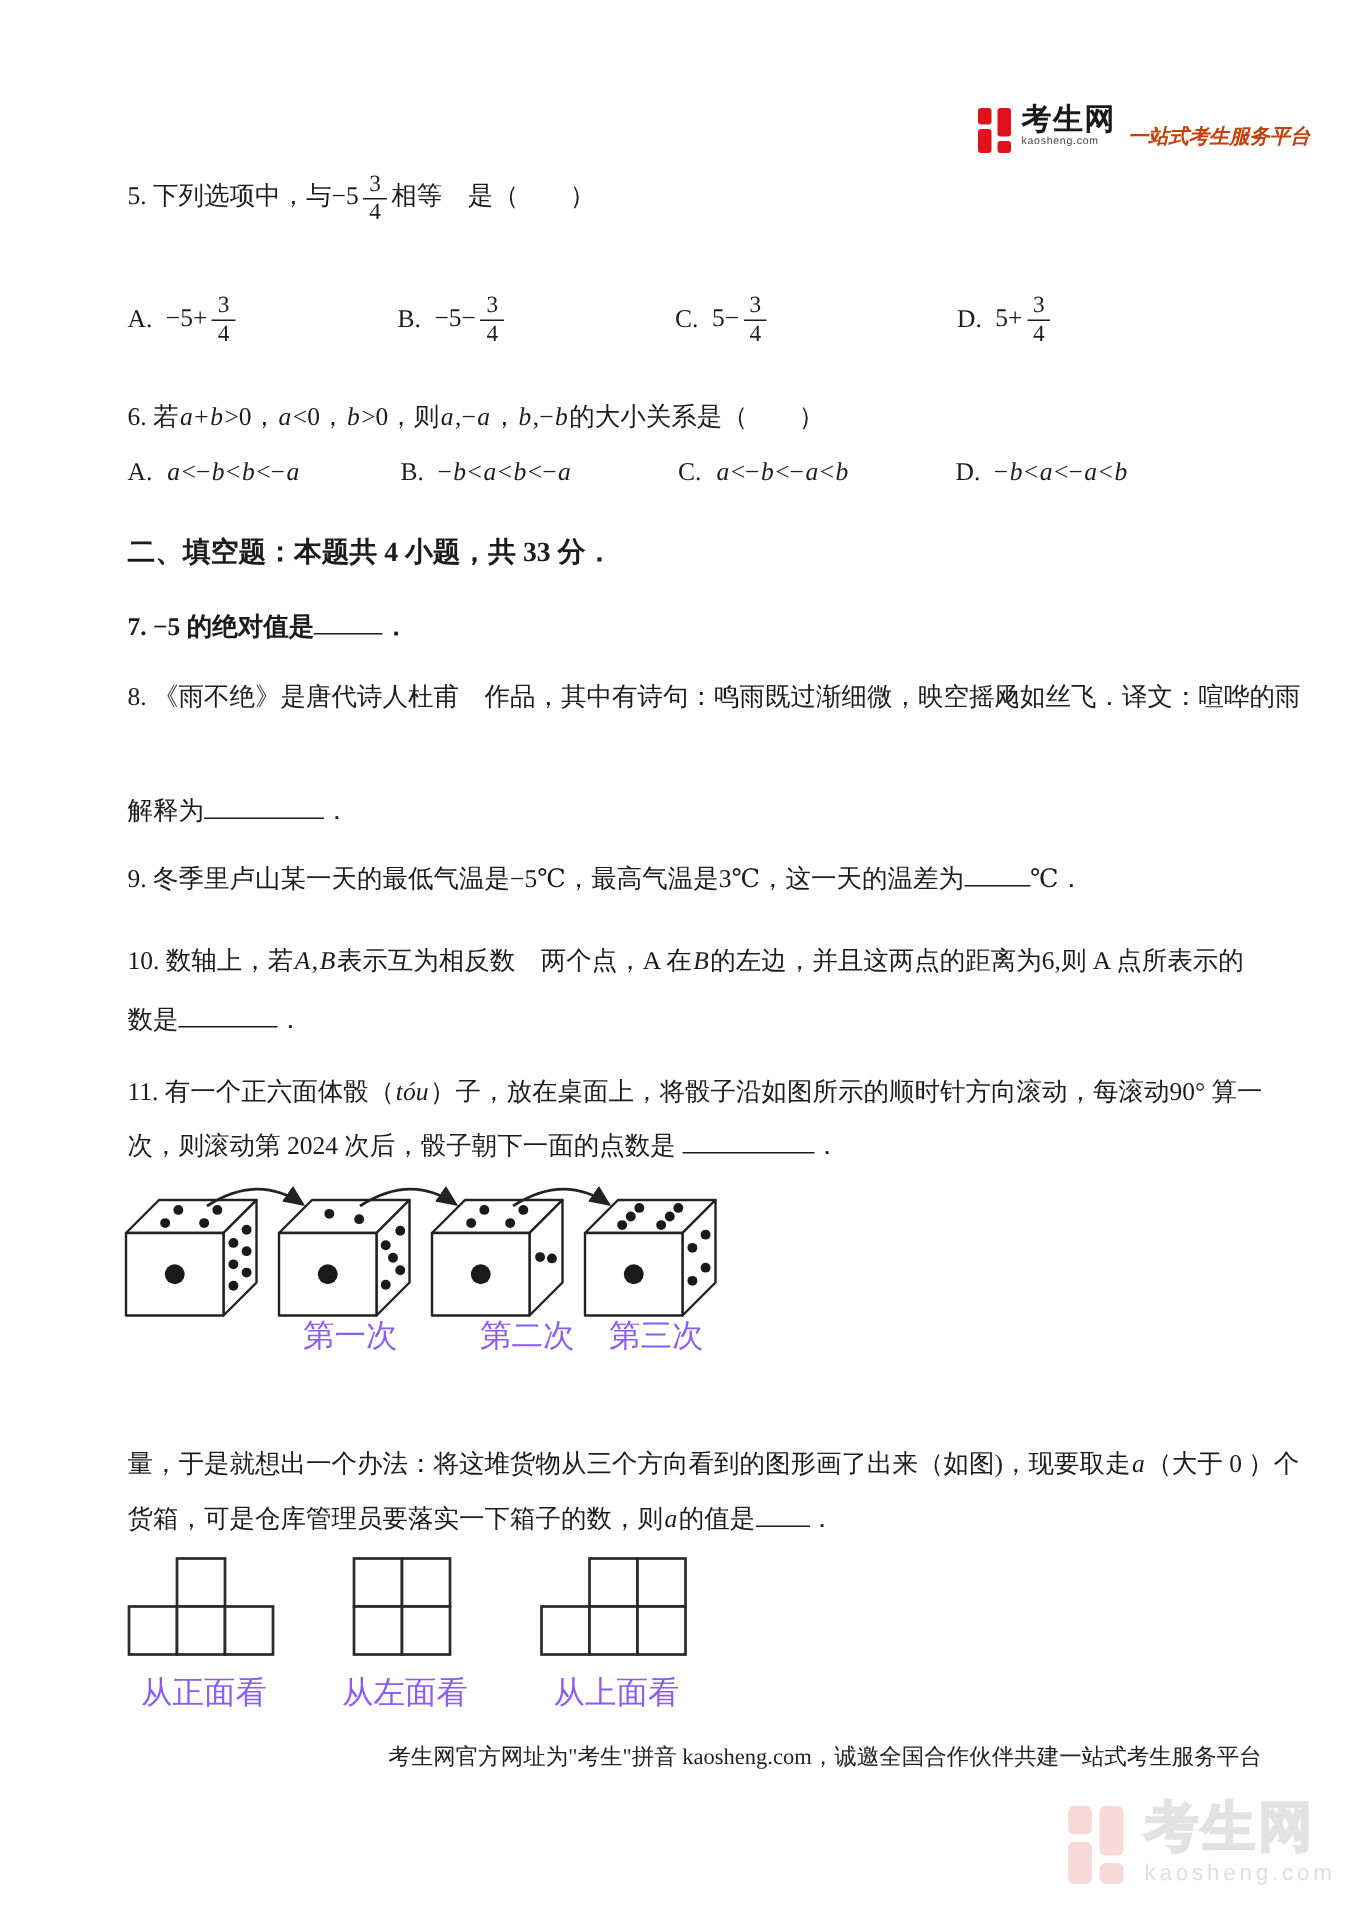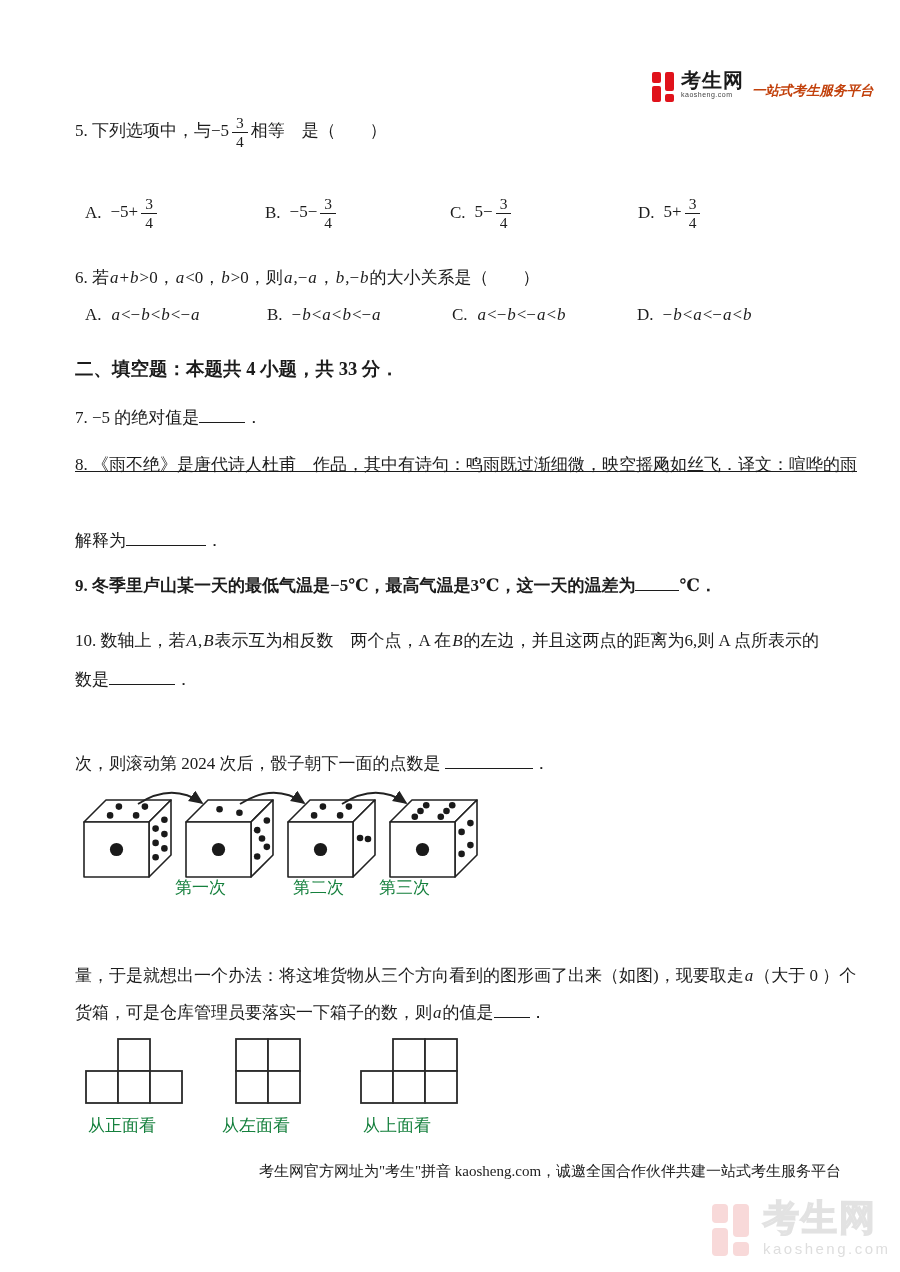--- a/index.html
+++ b/index.html
@@ -1,18 +1,18 @@
 <!DOCTYPE html>
 <html><head>
 <meta charset="utf-8">
 <style>
   html,body{margin:0;padding:0;background:#fff;}
   .page{position:relative;width:900px;height:1272px;background:#ffffff;overflow:hidden;
         font-family:"Liberation Serif","DejaVu Serif",serif;color:#1c1c1c;font-size:17px;}
-  .line{position:absolute;left:75px;white-space:nowrap;line-height:1.45;}
+  .line{position:absolute;left:85px;white-space:nowrap;line-height:1.45;}
   .bold{font-weight:bold;font-size:18.5px;}
   .math{font-style:italic;padding:0 1px;}
   .blank{display:inline-block;border-bottom:1.2px solid #1c1c1c;height:0.95em;vertical-align:baseline;}
   .frac{display:inline-block;text-align:center;vertical-align:middle;margin:0 3px;font-size:15.5px;line-height:1.15;}
   .frac .fn{display:block;padding:0 4px;border-bottom:1.3px solid #1c1c1c;}
   .frac .fd{display:block;padding:0 4px;}
   .opt{position:absolute;display:inline-flex;align-items:center;white-space:nowrap;height:46px;}
   .opt .lab{margin-right:9px;}
   
   .logo{position:absolute;left:652px;top:70px;display:flex;align-items:flex-start;}
@@ -20,21 +20,21 @@
   .logo-icon i{position:absolute;border-radius:2px;}
   .logo-name{font-family:"Liberation Sans","DejaVu Sans",sans-serif;font-weight:bold;
              font-size:20px;color:#1a1a1a;line-height:1;letter-spacing:1px;}
   .logo-domain{font-family:"Liberation Sans","DejaVu Sans",sans-serif;font-size:7px;color:#444;
                letter-spacing:.5px;margin-top:1px;}
   .logo-tagline{font-family:"Liberation Sans","DejaVu Sans",sans-serif;font-weight:bold;font-style:italic;
                 font-size:13.5px;margin:12px 0 0 8px;}
   
   .fig{position:absolute;}
   .fig svg{overflow:visible;display:block;}
-  .fig-label{position:absolute;font-size:17px;color:#15803d;text-align:left;white-space:nowrap;}
+  .fig-label{position:absolute;font-size:21px;color:#8b5cf6;text-align:right;white-space:nowrap;}
   
   .footer{position:absolute;left:170px;top:1162px;width:760px;text-align:center;font-size:15px;color:#222;}
   
   .wm{position:absolute;left:712px;top:1198px;display:flex;align-items:flex-start;}
   .wm-icon{width:40px;height:52px;position:relative;margin-right:11px;margin-top:6px;}
   .wm-icon i{position:absolute;border-radius:4px;background:#f8d9d9;}
   .wm-name{font-family:"Liberation Sans","DejaVu Sans",sans-serif;font-weight:bold;font-size:36px;line-height:1.1;
            color:#f5f5f5;-webkit-text-stroke:1.5px #e2e2e2;letter-spacing:2px;}
   .wm-domain{font-family:"Liberation Sans","DejaVu Sans",sans-serif;font-size:15px;color:#dedede;
              letter-spacing:2.5px;margin-top:2px;}
@@ -89,30 +89,31 @@
     <span class="lab">C.</span>
     <span><span class="math">a</span><span>&lt;−</span><span class="math">b</span><span>&lt;−</span><span class="math">a</span><span>&lt;</span><span class="math">b</span></span>
   </div>
   <div class="opt" style="left:637px;top:301px;height:28px;">
     <span class="lab">D.</span>
     <span><span>−</span><span class="math">b</span><span>&lt;</span><span class="math">a</span><span>&lt;−</span><span class="math">a</span><span>&lt;</span><span class="math">b</span></span>
   </div>
 
   <div class="line bold" style="top:356px;">二、填空题：本题共 4 小题，共 33 分．</div>
 
-  <div class="line" style="top:406px;"><span>7. −5 的绝对值是</span><span class="blank" style="width: 46px;"></span><span>．</span></div>
-
-  <div class="line" style="top:453px;text-decoration:underline;"><span>8. 《雨不绝》是唐代诗人杜甫　作品，其中有诗句：鸣雨既过渐细微，映空摇飏如丝飞．译文：喧哗的雨</span></div>
+  <div class="line" style="top:406px;font-weight:bold;"><span>7. −5 的绝对值是</span><span class="blank" style="width: 46px;"></span><span>．</span></div>
+
+  <div class="line" style="top:453px;"><span>8. 《雨不绝》是唐代诗人杜甫　作品，其中有诗句：鸣雨既过渐细微，映空摇飏如丝飞．译文：喧哗的雨</span></div>
   <div class="line" style="top:529px;"><span>解释为</span><span class="blank" style="width: 80px;"></span><span>．</span></div>
 
-  <div class="line" style="top:574px;font-weight:bold;"><span>9. 冬季里卢山某一天的最低气温是−5℃，最高气温是3℃，这一天的温差为</span><span class="blank" style="width: 44px;"></span><span>℃．</span></div>
+  <div class="line" style="top:574px;"><span>9. 冬季里卢山某一天的最低气温是−5℃，最高气温是3℃，这一天的温差为</span><span class="blank" style="width: 44px;"></span><span>℃．</span></div>
 
   <div class="line" style="top:629px;"><span>10. 数轴上，若</span><span class="math">A</span><span>,</span><span class="math">B</span><span>表示互为相反数　两个点，A 在</span><span class="math">B</span><span>的左边，并且这两点的距离为6,则 A 点所表示的</span></div>
   <div class="line" style="top:668px;font-family:Liberation Serif, serif;"><span>数是</span><span class="blank" style="width: 66px;"></span><span>．</span></div>
 
+  <div class="line" style="top:716px;"><span>11. 有一个正六面体骰（</span><span class="math">tóu</span><span>）子，放在桌面上，将骰子沿如图所示的顺时针方向滚动，每滚动90° 算一</span></div>
   <div class="line" style="top:752px;"><span>次，则滚动第 2024 次后，骰子朝下一面的点数是 </span><span class="blank" style="width: 88px;"></span><span>．</span></div>
 
   <div class="fig" id="dice-fig" style="left:82px;top:792px;width:410px;height:110px;">
       <svg width="410" height="88" viewBox="0 0 410 88">
         <defs>
           <marker id="ah" markerWidth="9" markerHeight="8" refX="7" refY="3.5" orient="auto">
             <path d="M0,0 L8,3.5 L0,7 Z" fill="#222"></path>
           </marker>
         </defs>
         <g transform="translate(0,0)">

